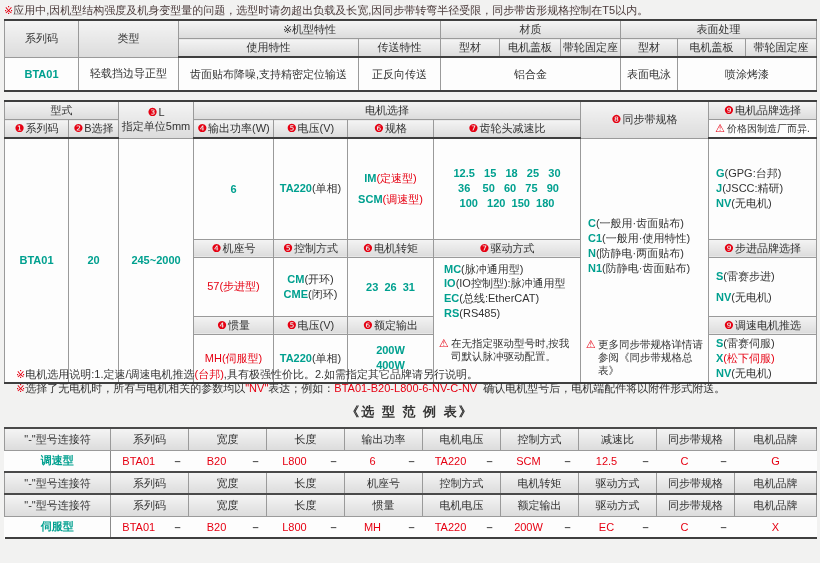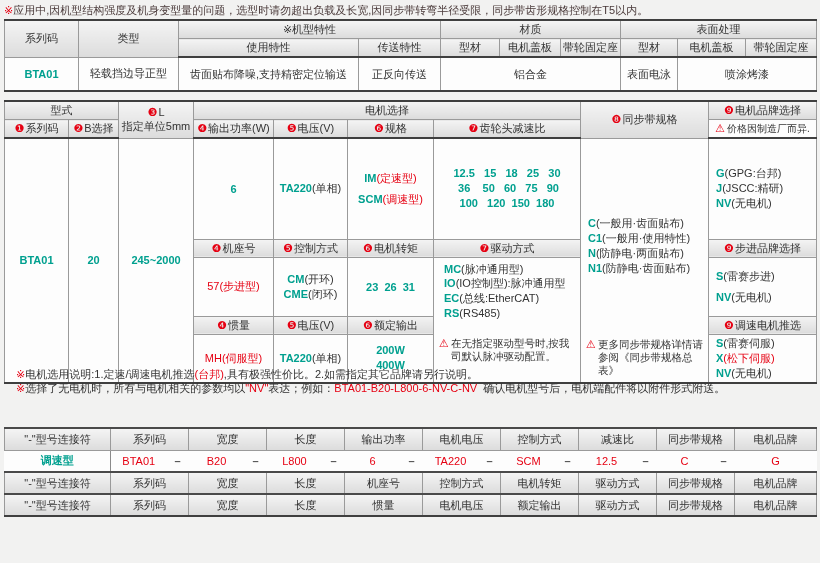--- a/index.html
+++ b/index.html
@@ -236,20 +236,21 @@
 
   <div class="notes">
     <div>
       <span class="red">※</span><span>电机选用说明:1.定速/调速电机推选</span><span class="red">(台邦)</span><span>,具有极强性价比。2.如需指定其它品牌请另行说明。</span>
     </div>
     <div>
       <span class="red">※</span><span>选择了无电机时，所有与电机相关的参数均以</span><span class="red">"NV"</span><span>表达；例如：</span><span class="rv">BTA01-B20-L800-6-NV-C-NV</span><span class="pre">  确认电机型号后，电机端配件将以附件形式附送。</span>
     </div>
   </div>
 
+  <div class="ex-title">《选 型 范 例 表》</div>
 
   <table class="ex">
     <colgroup>
       <col style="width:106px">
       <col style="width:56px">
         <col style="width:22px">
         <col style="width:56px">
         <col style="width:22px">
       <col style="width:56px">
         <col style="width:22px">
@@ -318,16 +319,36 @@
       <td class="hd" colspan="2">系列码</td>
       <td class="hd" colspan="2">宽度</td>
       <td class="hd" colspan="2">长度</td>
       <td class="hd" colspan="2">惯量</td>
       <td class="hd" colspan="2">电机电压</td>
       <td class="hd" colspan="2">额定输出</td>
       <td class="hd" colspan="2">驱动方式</td>
       <td class="hd" colspan="2">同步带规格</td>
       <td class="hd">电机品牌</td>
     </tr>
+    <tr class="vrow">
+      <td class="teal first">伺服型</td>
+      <td class="rv">BTA01</td>
+          <td class="dash">–</td>
+      <td class="rv">B20</td>
+          <td class="dash">–</td>
+      <td class="rv">L800</td>
+          <td class="dash">–</td>
+      <td class="rv">MH</td>
+          <td class="dash">–</td>
+      <td class="rv">TA220</td>
+          <td class="dash">–</td>
+      <td class="rv">200W</td>
+          <td class="dash">–</td>
+      <td class="rv">EC</td>
+          <td class="dash">–</td>
+      <td class="rv">C</td>
+          <td class="dash">–</td>
+      <td class="rv">X</td>
+    </tr>
   </tbody>
     </table>
 
 </div>
 
 </body></html>

